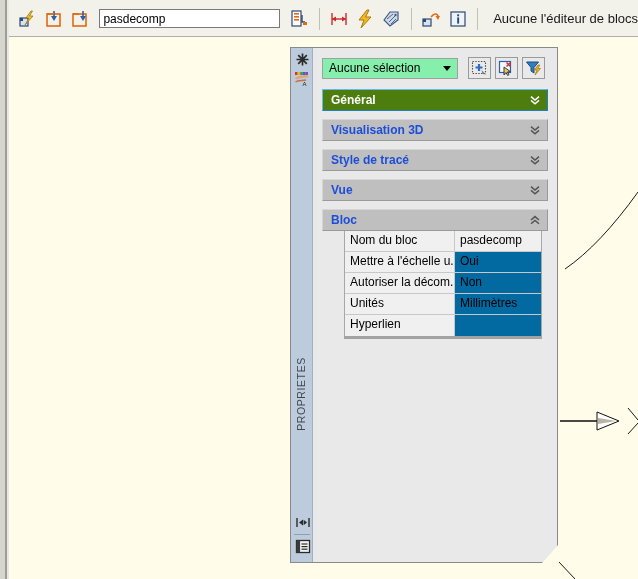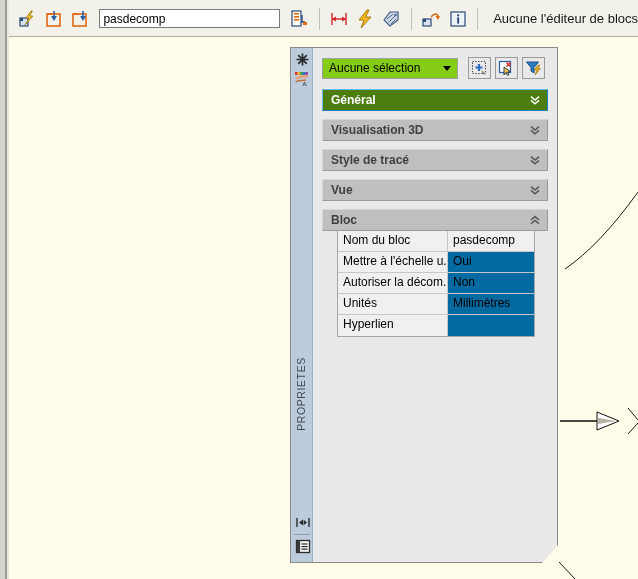--- a/index.html
+++ b/index.html
@@ -146,21 +146,21 @@
   
   #sel-row {
     display: flex;
     align-items: center;
     height: 22px;
     margin-bottom: 10px;
   }
   #sel-combo {
     width: 136px;
     height: 21px;
-    background: #84cc16;
+    background: #86efac;
     border: 1px solid #a0a0a0;
     box-sizing: border-box;
     display: flex;
     align-items: center;
     justify-content: space-between;
     padding: 0 3px 0 6px;
     font-size: 12px;
     cursor: pointer;
   }
   #sel-combo-label { color:#000; }
@@ -191,42 +191,42 @@
     justify-content: space-between;
     padding: 0 6px 0 8px;
     box-sizing: border-box;
     background: #bfbfbf;
     border-top: 1px solid #d6d6d6;
     border-left: 1px solid #d6d6d6;
     border-right: 1px solid #9a9a9a;
     border-bottom: 1px solid #9a9a9a;
     font-weight: bold;
     font-size: 12px;
-    color: #404040;
+    color: #1d4ed8;
     cursor: pointer;
   }
   .cat-bar.selected {
     background: #4d7c0f;
     border-top-color:#62b9f7;
     border-left-color:#62b9f7;
     border-right-color:#1f7fc6;
     border-bottom-color:#1f7fc6;
     color: #ffffff;
     text-align: right;
   }
   .cat-bar.expanded { margin-bottom: 0; text-align: center; }
   .chev { width: 12px; height: 12px; }
 
   
   .prop-grid {
     border-left: 1px solid #a7a7a7;
     border-right: 1px solid #a7a7a7;
-    border-bottom: 1px solid #a3a3a3;
+    border-bottom: 3px solid #a3a3a3;
     background: #ffffff;
-    margin-left: 15px;
+    margin-left: 22px;
     margin-bottom: 8px;
     width: 198px;
     box-sizing: border-box;
   }
   .prop-row {
     display: flex;
     height: 21px;
     border-bottom: 1px solid #c8c8c8;
     box-sizing: border-box;
   }

